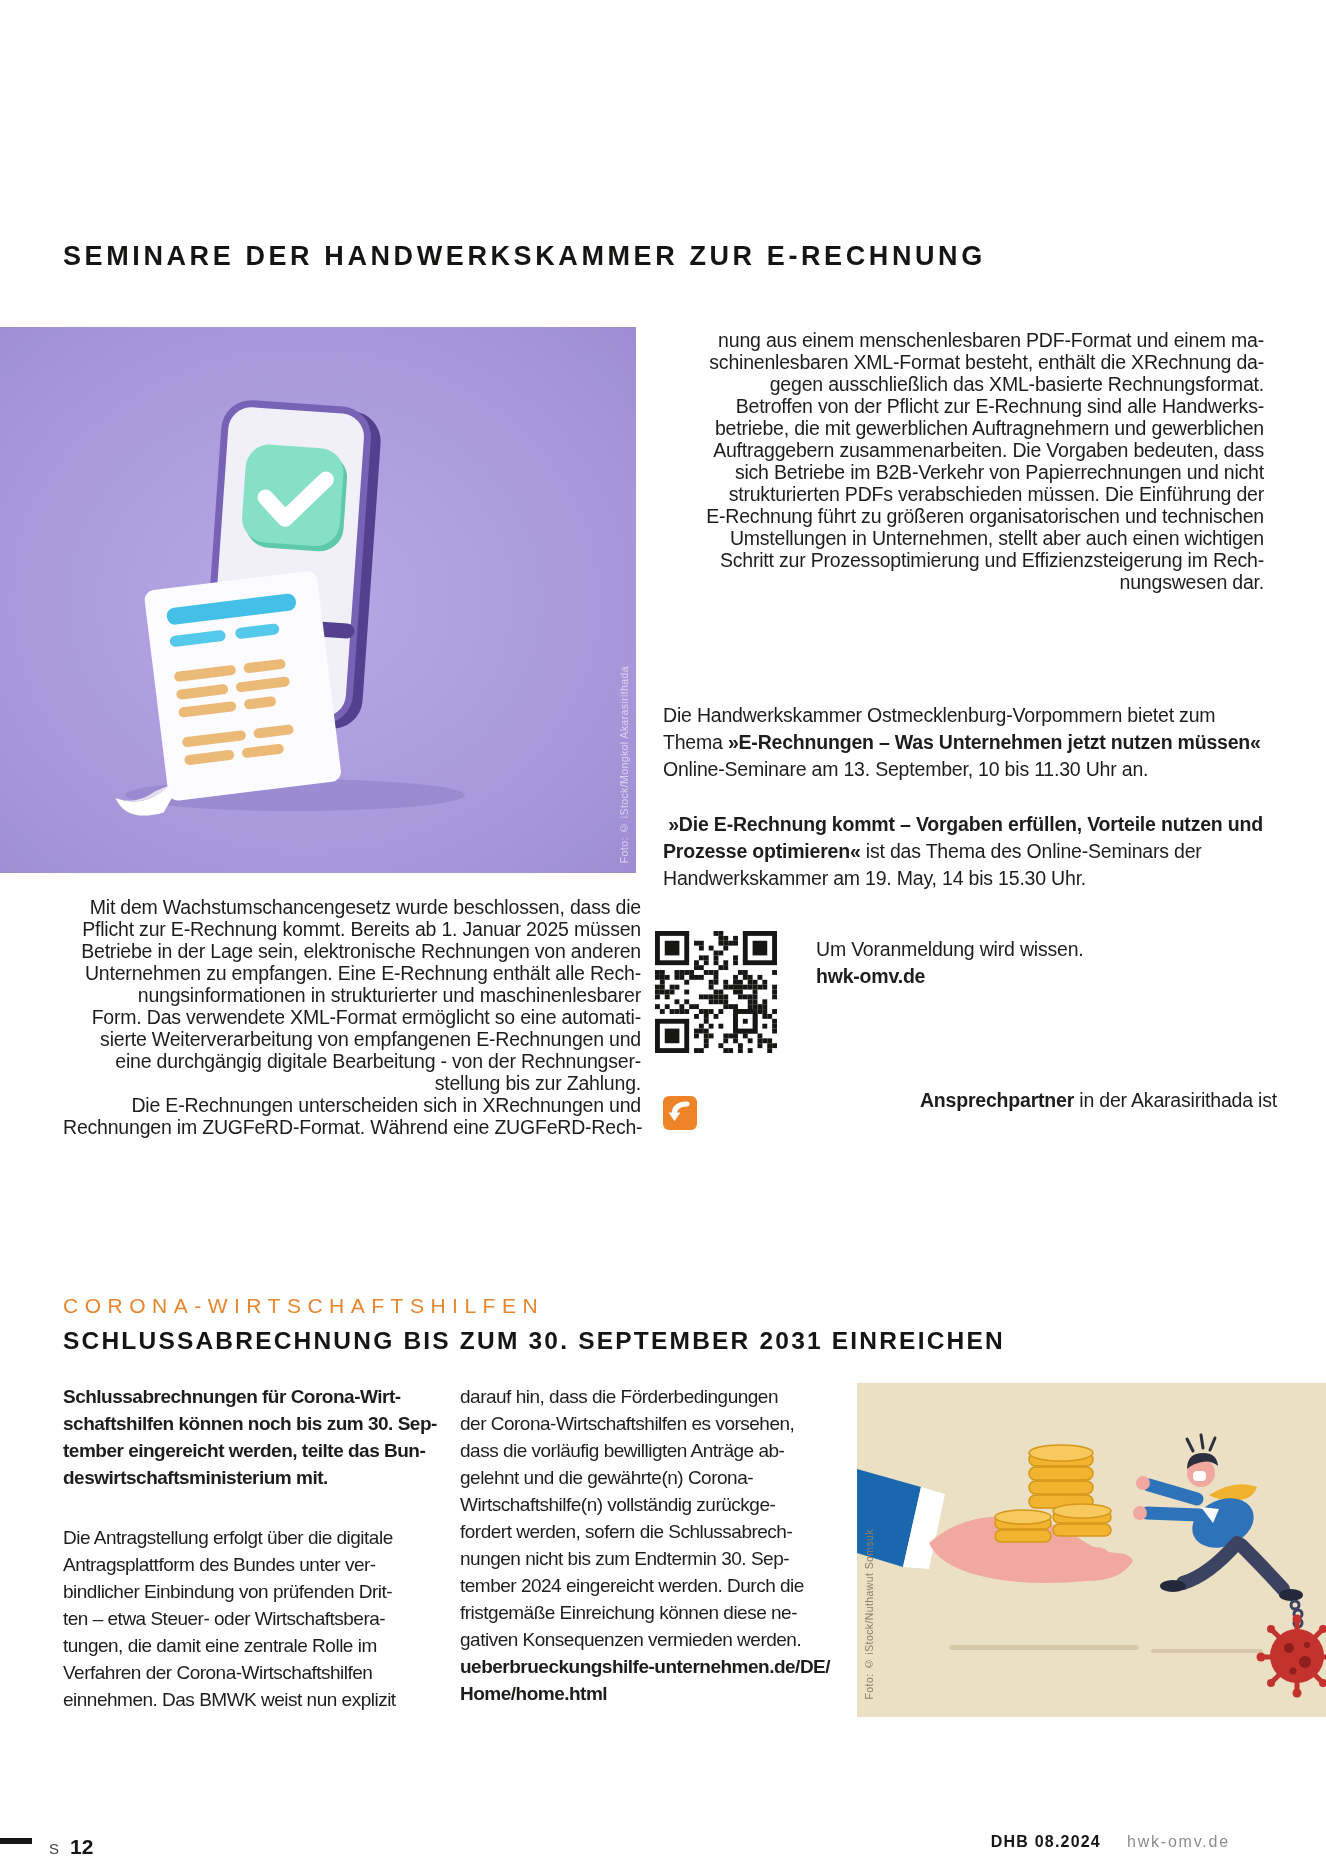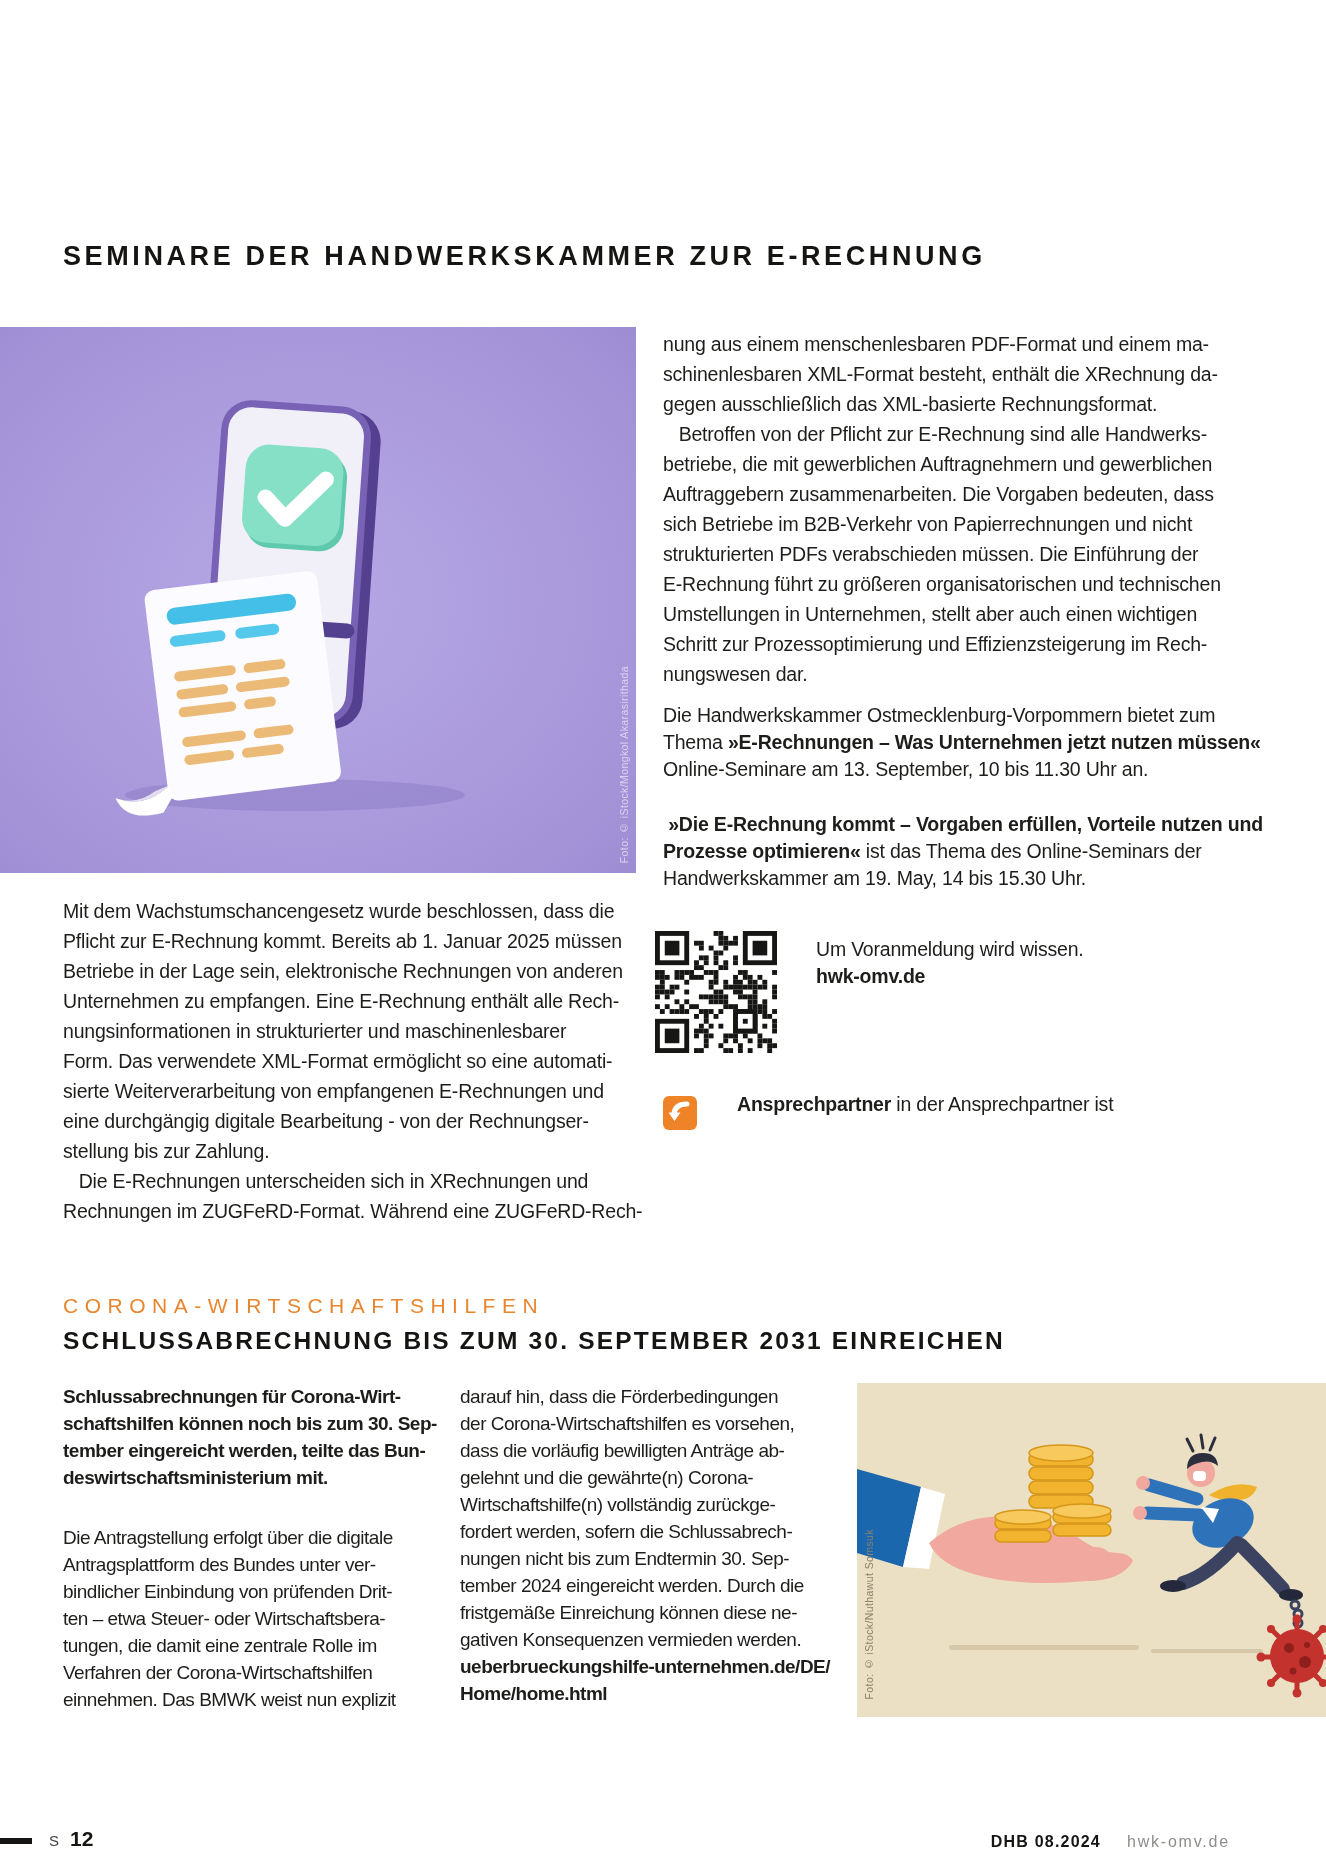--- a/index.html
+++ b/index.html
@@ -4,37 +4,37 @@
 <style>
   :root{
     --accent:#e8862f; --text:#1d1d1b; --muted:#8f8d8b;
     --purple-bg:#a496d8; --beige-bg:#ebdfc4;
   }
   html,body{margin:0;padding:0;background:#ffffff;}
   body{font-family:"Liberation Sans",sans-serif;color:var(--text);}
   .page{position:relative;width:1326px;height:1875px;background:#fff;overflow:hidden;}
   .abs{position:absolute;}
   .h1{font-size:27px;font-weight:700;letter-spacing:3.6px;color:#161513;white-space:nowrap;}
-  .body-txt{font-size:19.5px;line-height:30px;letter-spacing:-0.2px;color:var(--text);white-space:nowrap;}
+  .body-txt{font-size:19.5px;line-height:22px;letter-spacing:-0.2px;color:var(--text);white-space:nowrap;text-align:right;}
   .flow-txt{font-size:19.5px;line-height:27px;letter-spacing:-0.2px;color:var(--text);}
   .col-txt{font-size:19px;line-height:27px;letter-spacing:-0.5px;color:var(--text);white-space:nowrap;}
   .b{font-weight:700;}
   .kicker{font-size:21px;font-weight:400;letter-spacing:6.5px;color:var(--accent);white-space:nowrap;}
   .h2{font-size:24.5px;font-weight:800;letter-spacing:2.2px;color:#161513;white-space:nowrap;}
   .fig{overflow:hidden;}
   .vcred{position:absolute;writing-mode:vertical-rl;transform:rotate(180deg);
          font-size:10.5px;letter-spacing:0.4px;white-space:nowrap;}
   .vcred-purple{right:6px;bottom:10px;color:#dbd2f2;}
   .vcred-beige{left:6px;bottom:18px;color:#8b8069;}
   .qr-note-1{font-size:19.5px;line-height:27px;letter-spacing:-0.2px;}
   .qr-note-2{font-size:19.5px;line-height:27px;letter-spacing:-0.2px;font-weight:700;}
   .footer-bar{background:#161513;}
   .footer-left{display:flex;align-items:baseline;gap:10px;}
   .footer-s{font-size:15px;letter-spacing:1px;color:#44423f;}
-  .footer-num{font-size:21px;font-weight:800;color:#161513;}
+  .footer-num{font-size:21px;font-weight:800;color:#161513;margin-top:8px;}
   .footer-right{display:flex;align-items:flex-start;gap:26px;}
   .footer-issue{font-size:16px;font-weight:800;letter-spacing:1.2px;color:#161513;}
   .footer-site{font-size:16px;letter-spacing:1.8px;color:var(--muted);}
 </style>
 </head>
 <body>
 
 <div class="page">
 
   <div class="abs h1" style="left:63px;top:241px;">SEMINARE DER HANDWERKSKAMMER ZUR E-RECHNUNG</div>
@@ -311,21 +311,21 @@
   </div>
 
   <div class="abs" style="left:663px;top:1096px;width:34px;height:34px;">
     <svg width="34" height="34" viewBox="0 0 34 34">
       <rect width="34" height="34" rx="6" fill="#ee8327"></rect>
       <path d="M24 8 q-13 0 -13 11" stroke="#ffffff" stroke-width="5" fill="none" stroke-linecap="round"></path>
       <path d="M5.5 16.5 l6 8.5 l6 -8.5 z" fill="#ffffff"></path>
     </svg>
   </div>
   <div class="abs body-txt" style="left:737px;top:1089px;width:540px;">
-    <div><span class="b">Ansprechpartner</span><span> in der Ansprechpartner ist</span></div>
+    <div><span class="b">Ansprechpartner</span><span> in der Akarasirithada ist</span></div>
   </div>
 
   <div class="abs kicker" style="left:63px;top:1294px;">CORONA-WIRTSCHAFTSHILFEN</div>
   <div class="abs h2" style="left:63px;top:1327px;">SCHLUSSABRECHNUNG BIS ZUM 30. SEPTEMBER 2031 EINREICHEN</div>
 
   <div class="abs col-txt b" style="left:63px;top:1383px;width:372px;">Schlussabrechnungen für Corona-Wirt-<br>schaftshilfen können noch bis zum 30. Sep-<br>tember eingereicht werden, teilte das Bun-<br>deswirtschaftsministerium mit.</div>
   <div class="abs col-txt" style="left:63px;top:1524px;width:372px;">Die Antragstellung erfolgt über die digitale<br>Antragsplattform des Bundes unter ver-<br>bindlicher Einbindung von prüfenden Drit-<br>ten – etwa Steuer- oder Wirtschaftsbera-<br>tungen, die damit eine zentrale Rolle im<br>Verfahren der Corona-Wirtschaftshilfen<br>einnehmen. Das BMWK weist nun explizit</div>
 
   <div class="abs" style="left:460px;top:1383px;width:380px;">
     <div class="col-txt">darauf hin, dass die Förderbedingungen<br>der Corona-Wirtschaftshilfen es vorsehen,<br>dass die vorläufig bewilligten Anträge ab-<br>gelehnt und die gewährte(n) Corona-<br>Wirtschaftshilfe(n) vollständig zurückge-<br>fordert werden, sofern die Schlussabrech-<br>nungen nicht bis zum Endtermin 30. Sep-<br>tember 2024 eingereicht werden. Durch die<br>fristgemäße Einreichung können diese ne-<br>gativen Konsequenzen vermieden werden.</div>

